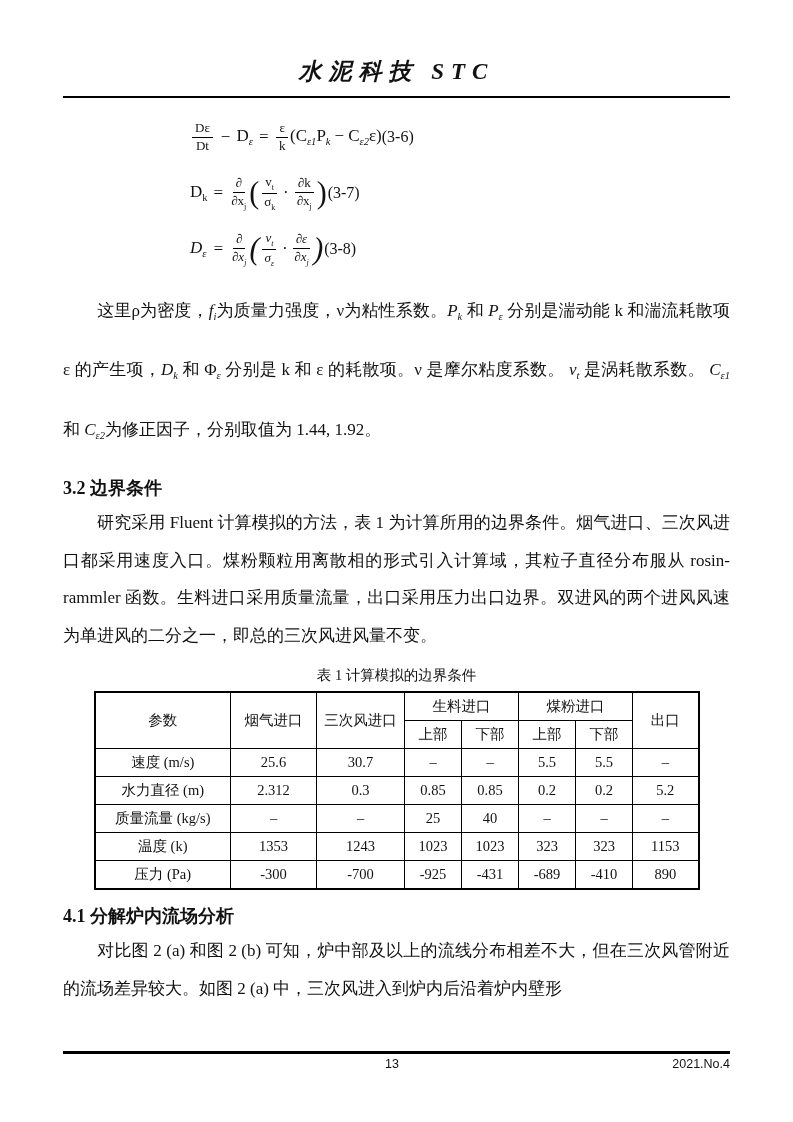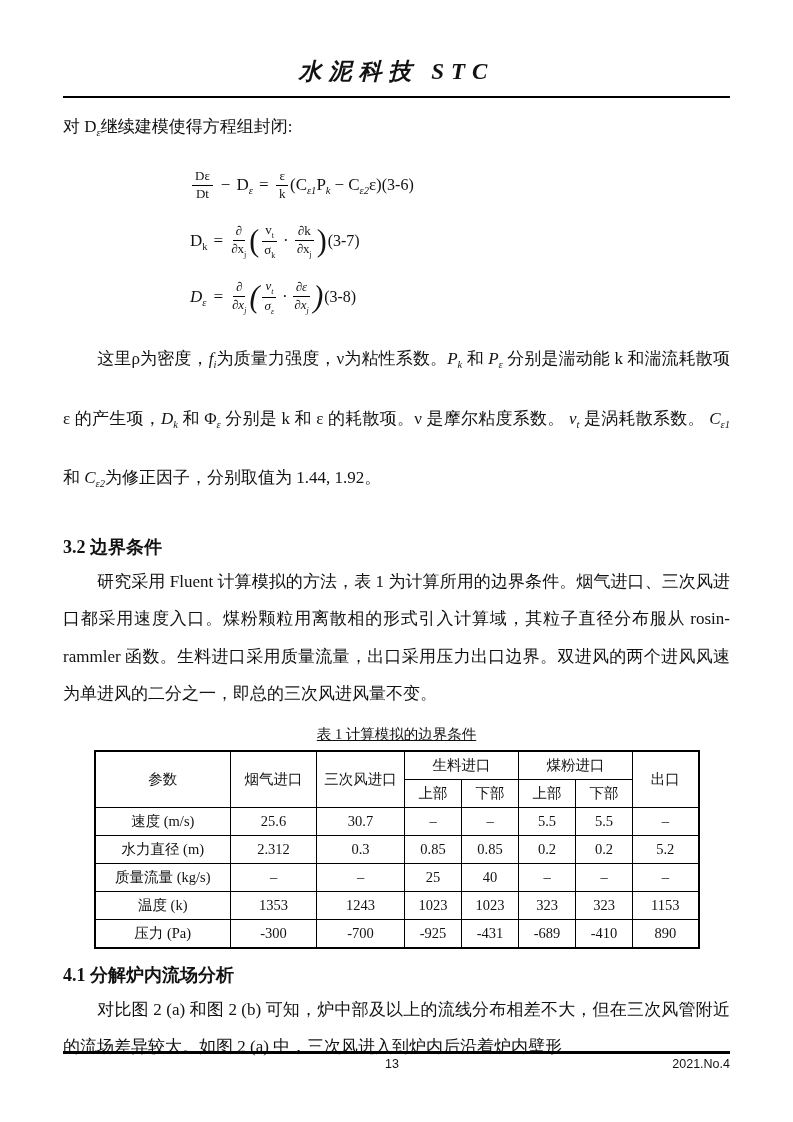--- a/index.html
+++ b/index.html
@@ -75,30 +75,29 @@
     line-height:53px;
   }
   .p-indent::before{content:"";display:inline-block;width:34px;}
   .para2{line-height:37.5px;margin-top:4px;}
   .para3{line-height:37.5px;margin-top:4px;}
   
   .h-sec{
     font-weight:bold;
     margin:0;
   }
-  .sec32{font-size:18px;margin-top:24px;}
+  .sec32{font-size:18px;margin-top:14px;}
   .sec4{font-size:19px;margin-top:16px;}
   .sec41{font-size:18px;margin-top:14px;}
   
   .tbl-caption{
     text-align:center;
     font-size:14.5px;
     margin-top:12px;
     margin-bottom:6px;
-    text-decoration:underline;
   }
   table.bc{
     border-collapse:collapse;
     table-layout:fixed;
     width:606px;
     margin:0 auto;
     font-size:14.5px;
     border:2px solid #000;
   }
   table.bc th, table.bc td{
@@ -142,21 +141,20 @@
 </head>
 <body>
 
 <div class="page">
   <div class="content">
 
     <div class="header">
       <span class="journal-title">水泥科技 STC</span>
     </div>
 
-    <p class="intro"><span>对 D</span><sub class="msub">ε</sub><span>继续建模使得方程组封闭:</span></p>
 
     <div class="eq-block">
 
       <div class="eq-row">
         <span class="eq-body">
           <span class="frac">
               <span class="ftop">Dε</span>
               <span class="fbot">Dt</span>
             </span>
           <span class="op">−</span>

